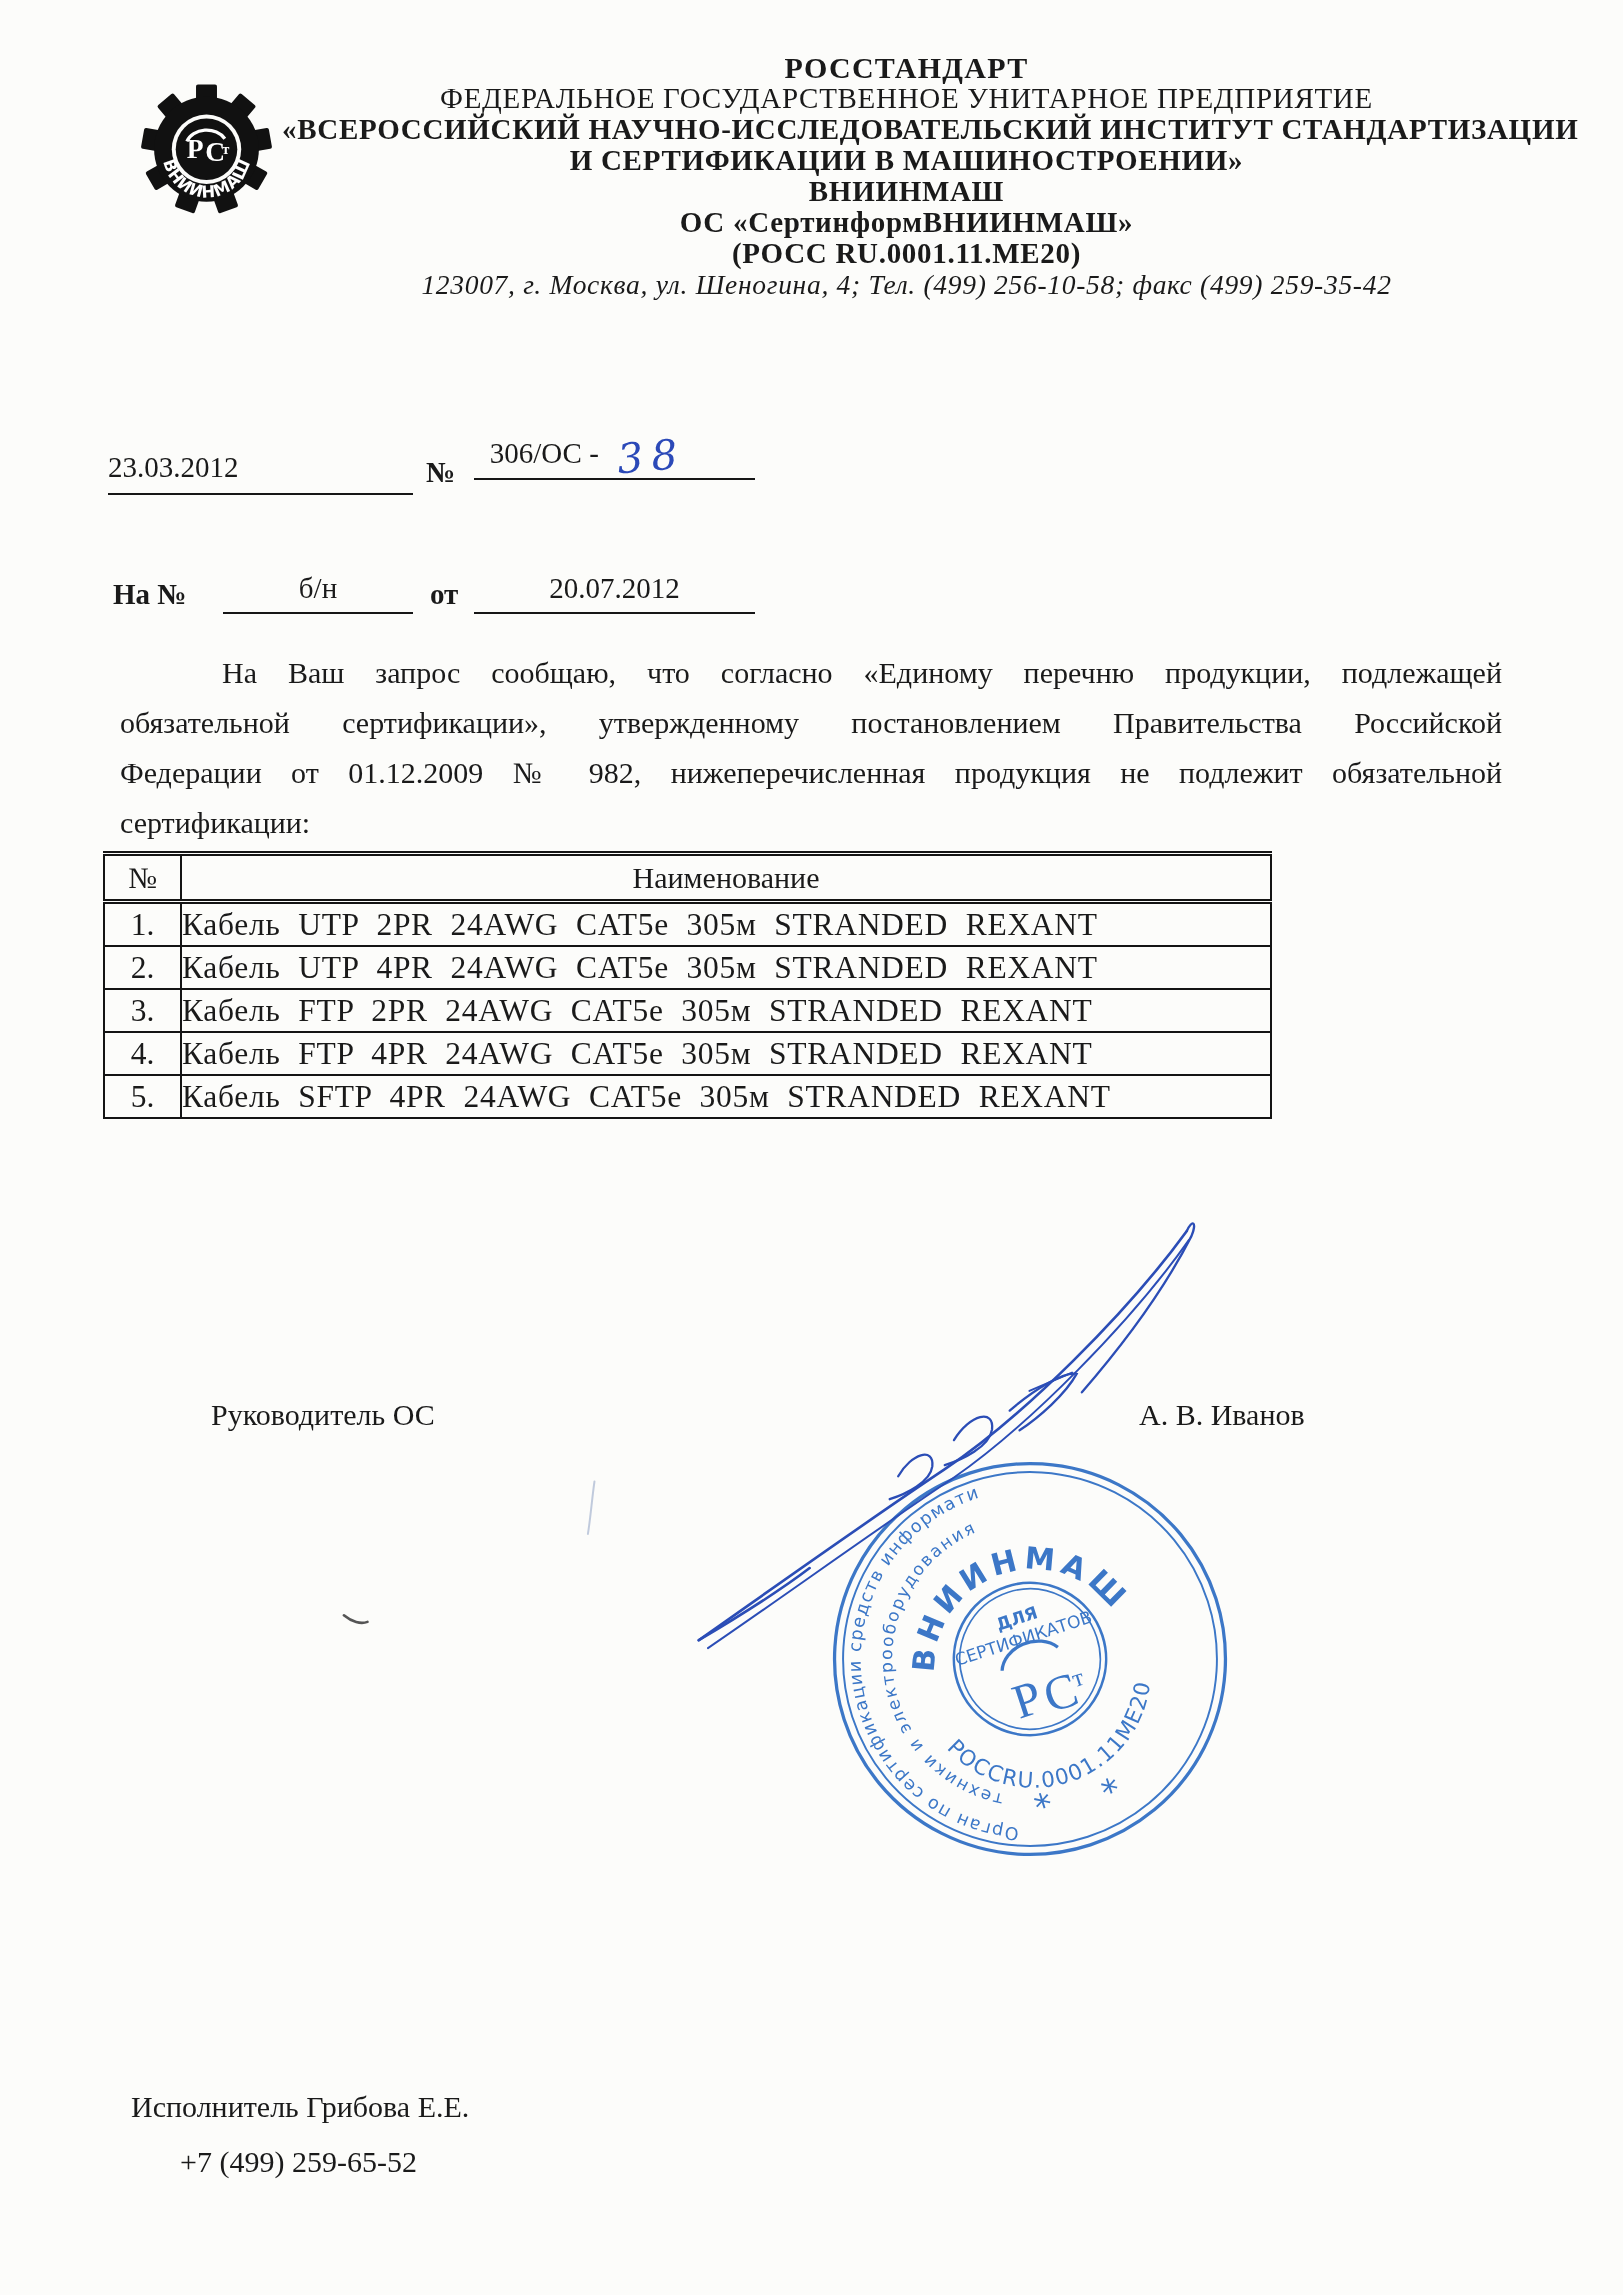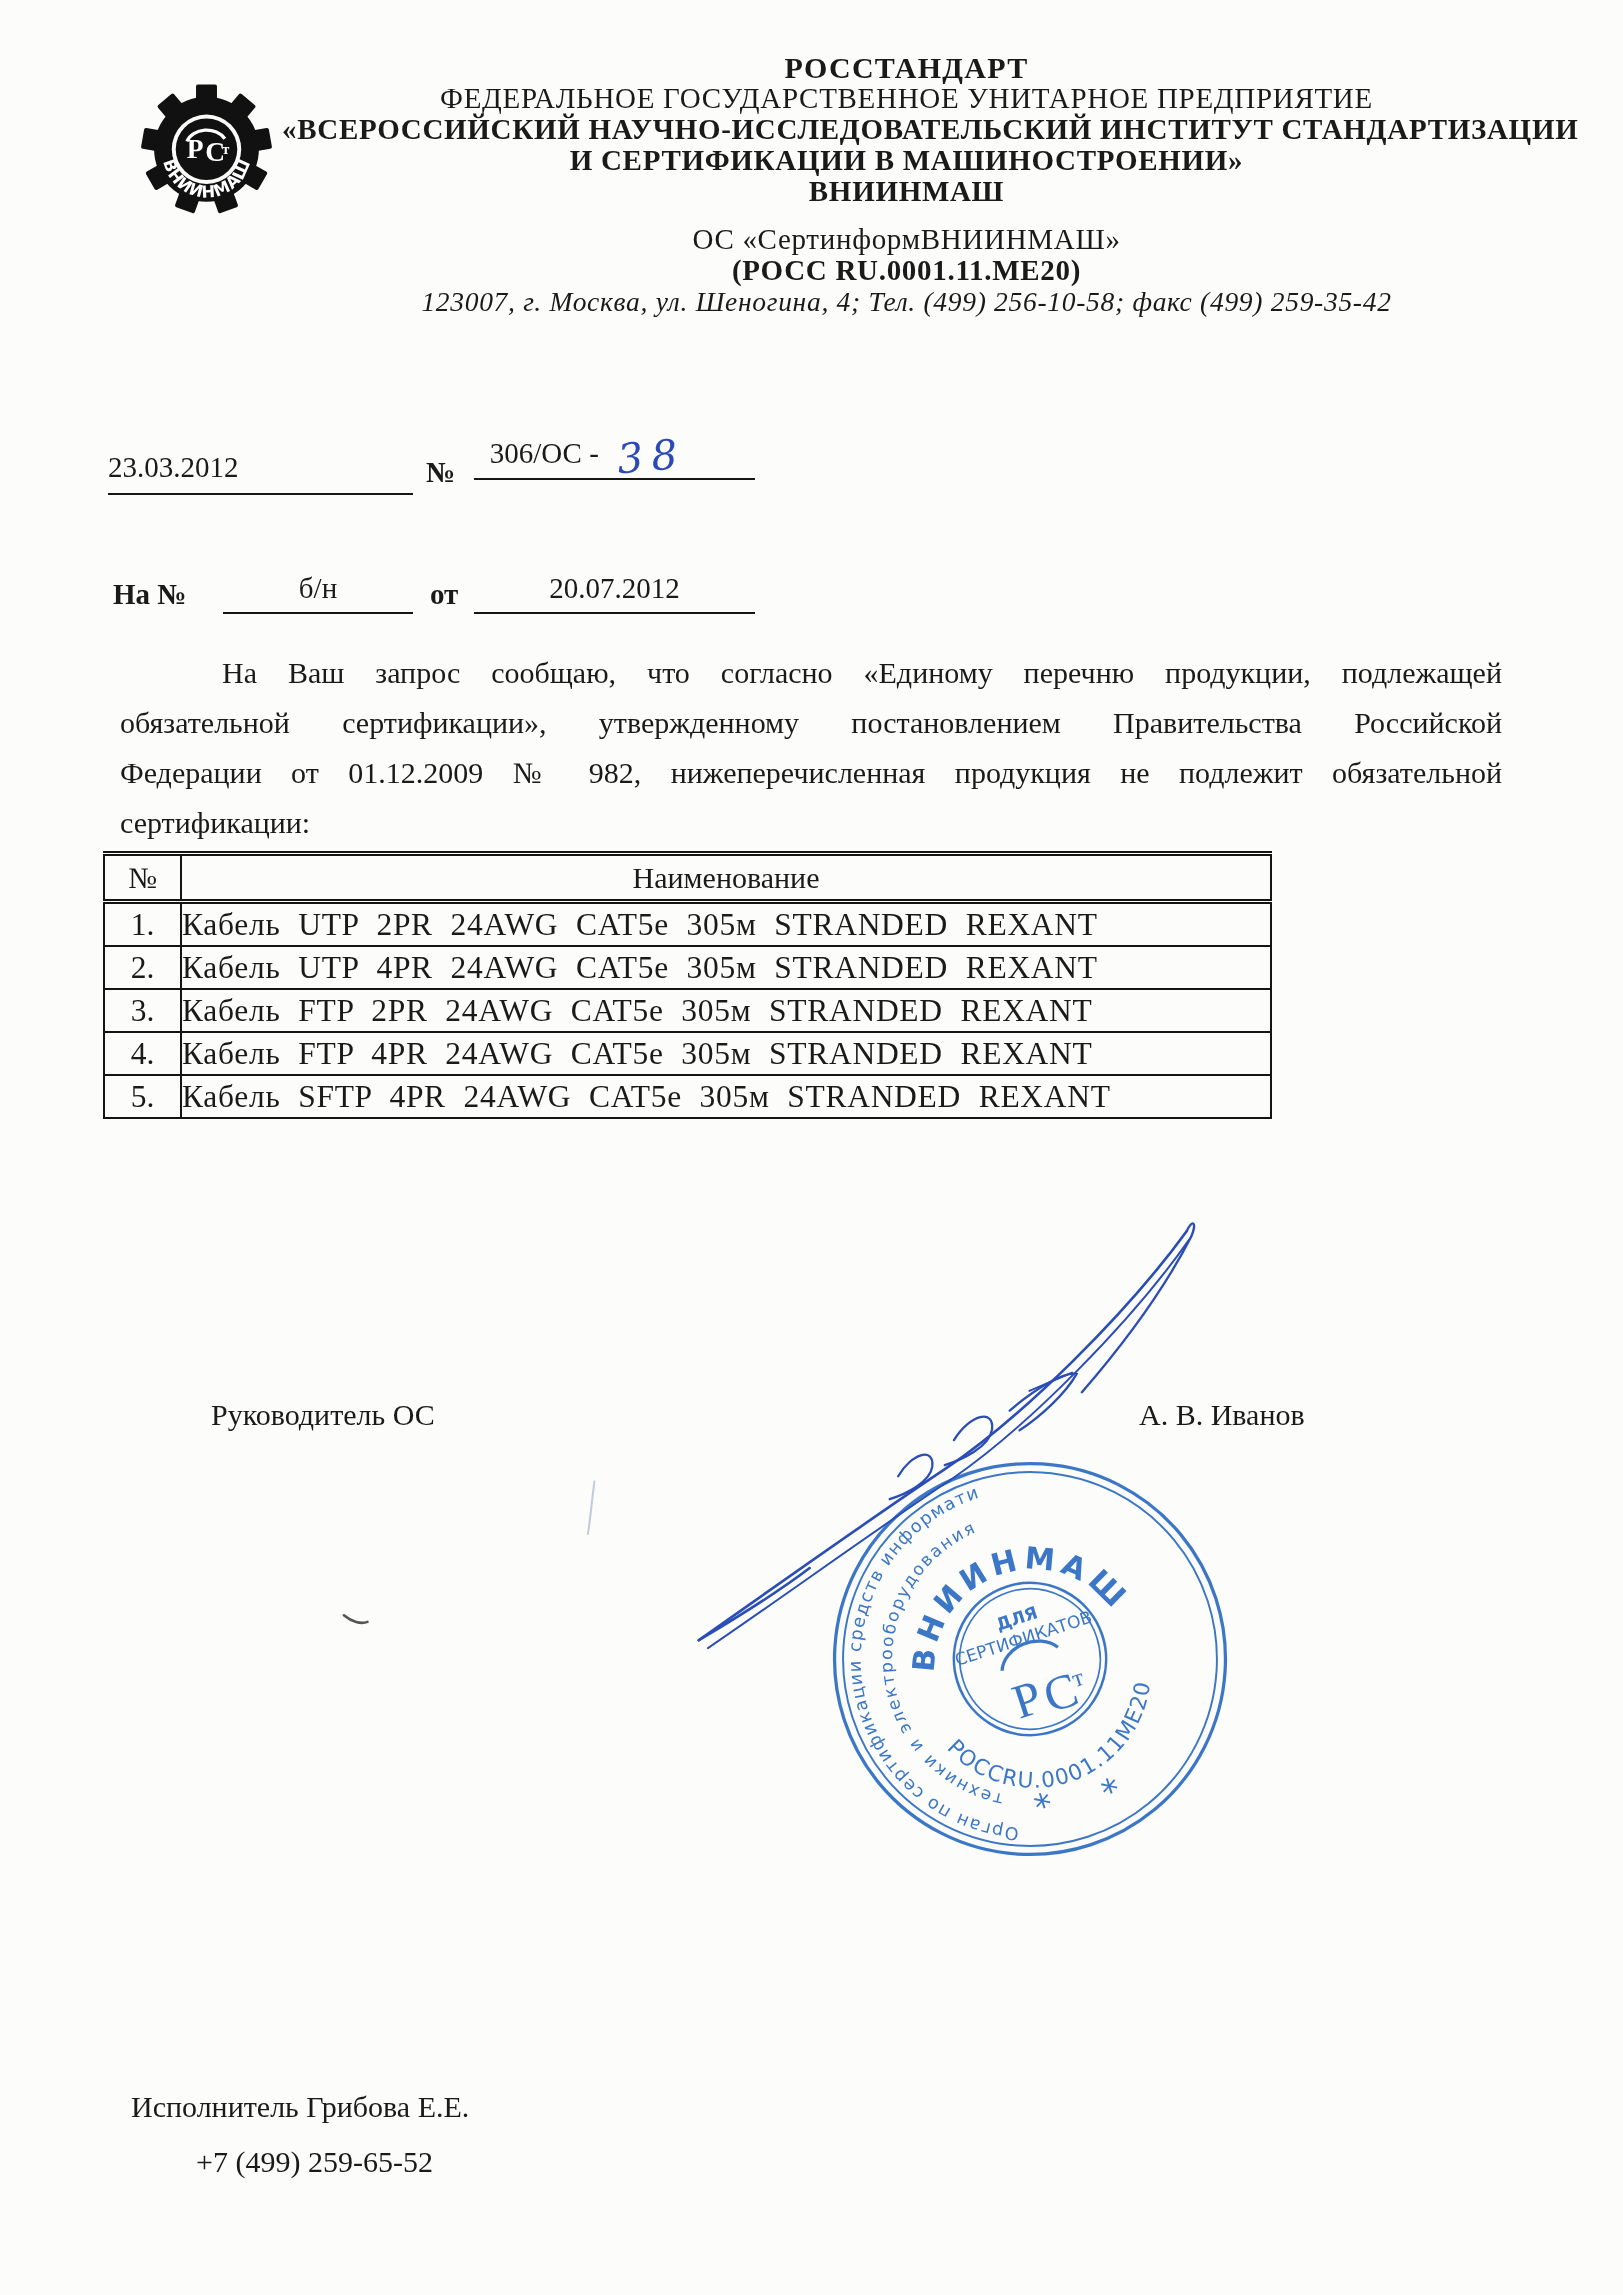--- a/index.html
+++ b/index.html
@@ -9,21 +9,21 @@
     font-family:"Liberation Serif", serif;
     overflow:hidden;
   }
   
   .letterhead{position:absolute; left:282px; width:1249px; top:52px; text-align:center; letter-spacing:0.7px;}
   .lh-line{line-height:31px; white-space:nowrap;}
   .lh-agency{font-size:30px; font-weight:bold; letter-spacing:1.3px;}
   .lh-enterprise{font-size:29px;}
   .lh-inst{font-size:29px; font-weight:bold; letter-spacing:0.7px;}
   .lh-short{font-size:29px; font-weight:bold;}
-  .lh-os{font-size:29px; font-weight:normal;margin-top:17px;}
+  .lh-os{font-size:29px; font-weight:bold;}
   .lh-ross{font-size:29px; font-weight:bold;}
   .lh-addr{font-size:27.5px; font-style:italic;}
   .lh-email{font-size:27.5px; font-style:italic; font-weight:bold;}
   
   .ref{position:absolute; font-size:29px;}
   .u-line{border-bottom:2.6px solid #161616;}
   .ref-date1{left:108px; top:451px; width:305px; text-align:left; padding-bottom:9px;}
   .ref-nosign{left:426px; top:456px; font-weight:bold;}
   .ref-numline{left:474px; top:441px; width:281px; padding-bottom:2.6px; white-space:nowrap;}
   .ref-num-printed{padding-left:15.7px; display:inline-block; transform:translateY(-5.2px);}
@@ -57,21 +57,21 @@
   .cable-table td{height:41px;}
   .td-num{text-align:center;}
   .td-name{padding-left:15.7px; letter-spacing:0.7px; word-spacing:9.2px; white-space:nowrap;}
   
   .sign-title{position:absolute; left:211px; top:1398px; font-size:30px;}
   .sign-name{position:absolute; left:1139px; top:1398px; font-size:30px;}
   .stamp-svg{position:absolute; left:807px; top:1436px; opacity:.93;}
   .signature-svg{position:absolute; left:275px; top:1194px;}
   
   .footer-exec{position:absolute; left:131px; top:2090px; font-size:30px;}
-  .footer-phone{position:absolute; left:196px; top:2145px; font-size:30px;}
+  .footer-phone{position:absolute; left:180px; top:2145px; font-size:30px;}
   .logo-svg{position:absolute; left:141px; top:77px;}
   .stamp-text{font-family:"DejaVu Sans", sans-serif;}
 </style>
 </head>
 <body>
 
 <div class="page">
 
   <svg class="logo-svg" width="131" height="151" viewBox="-100 -110 200 230">
     <g fill="#111">

